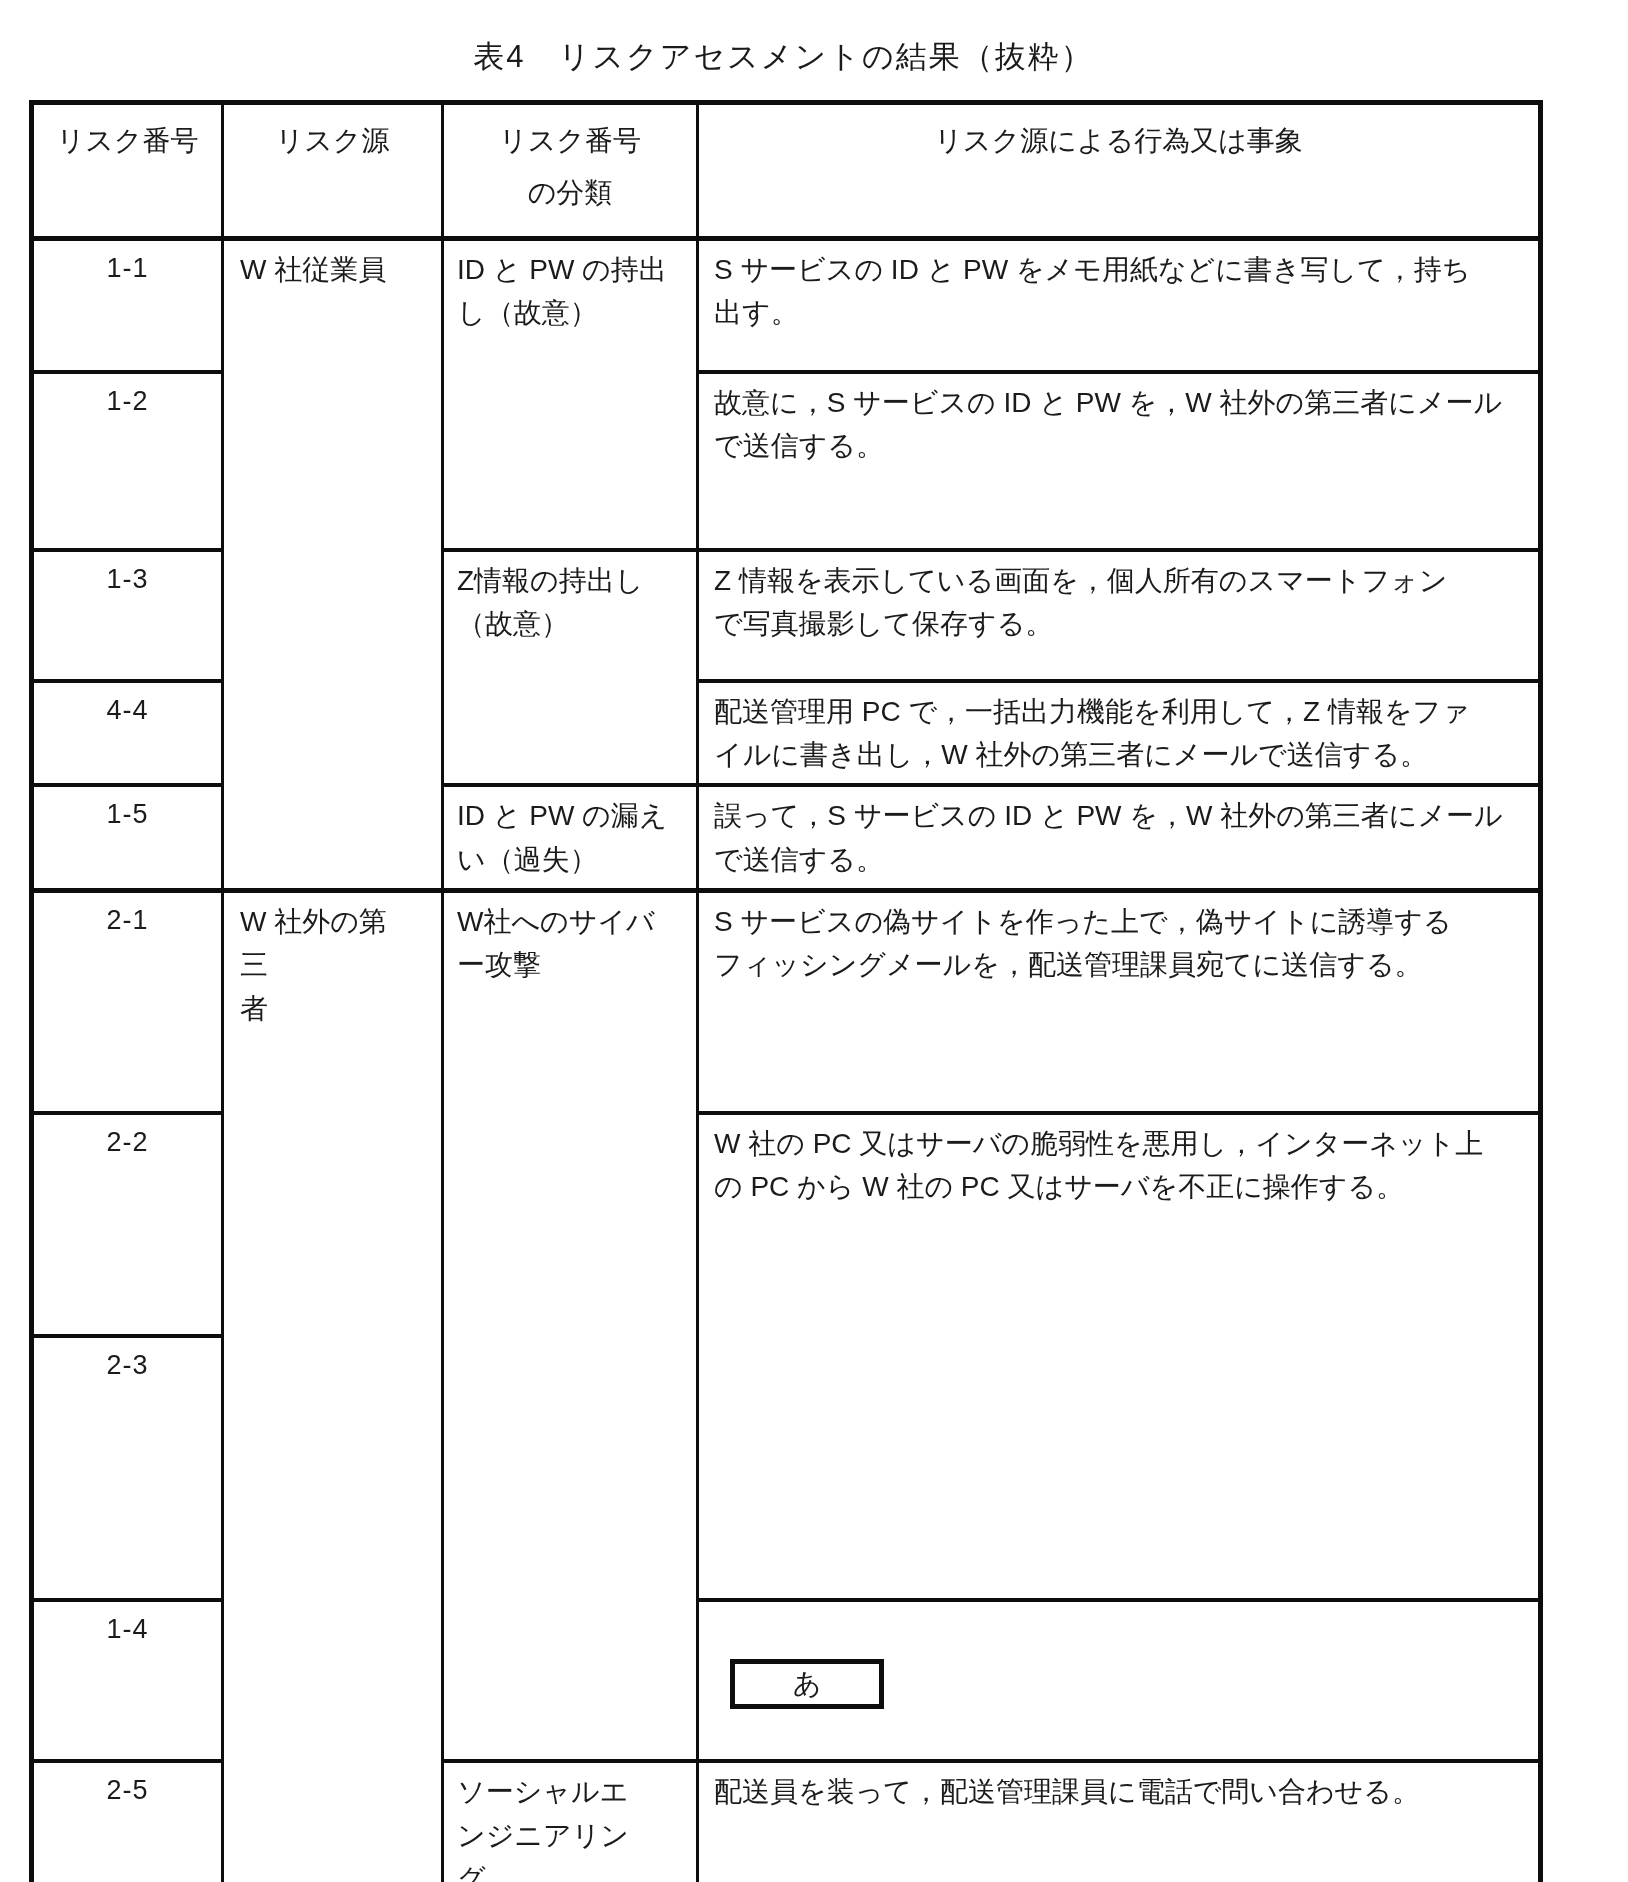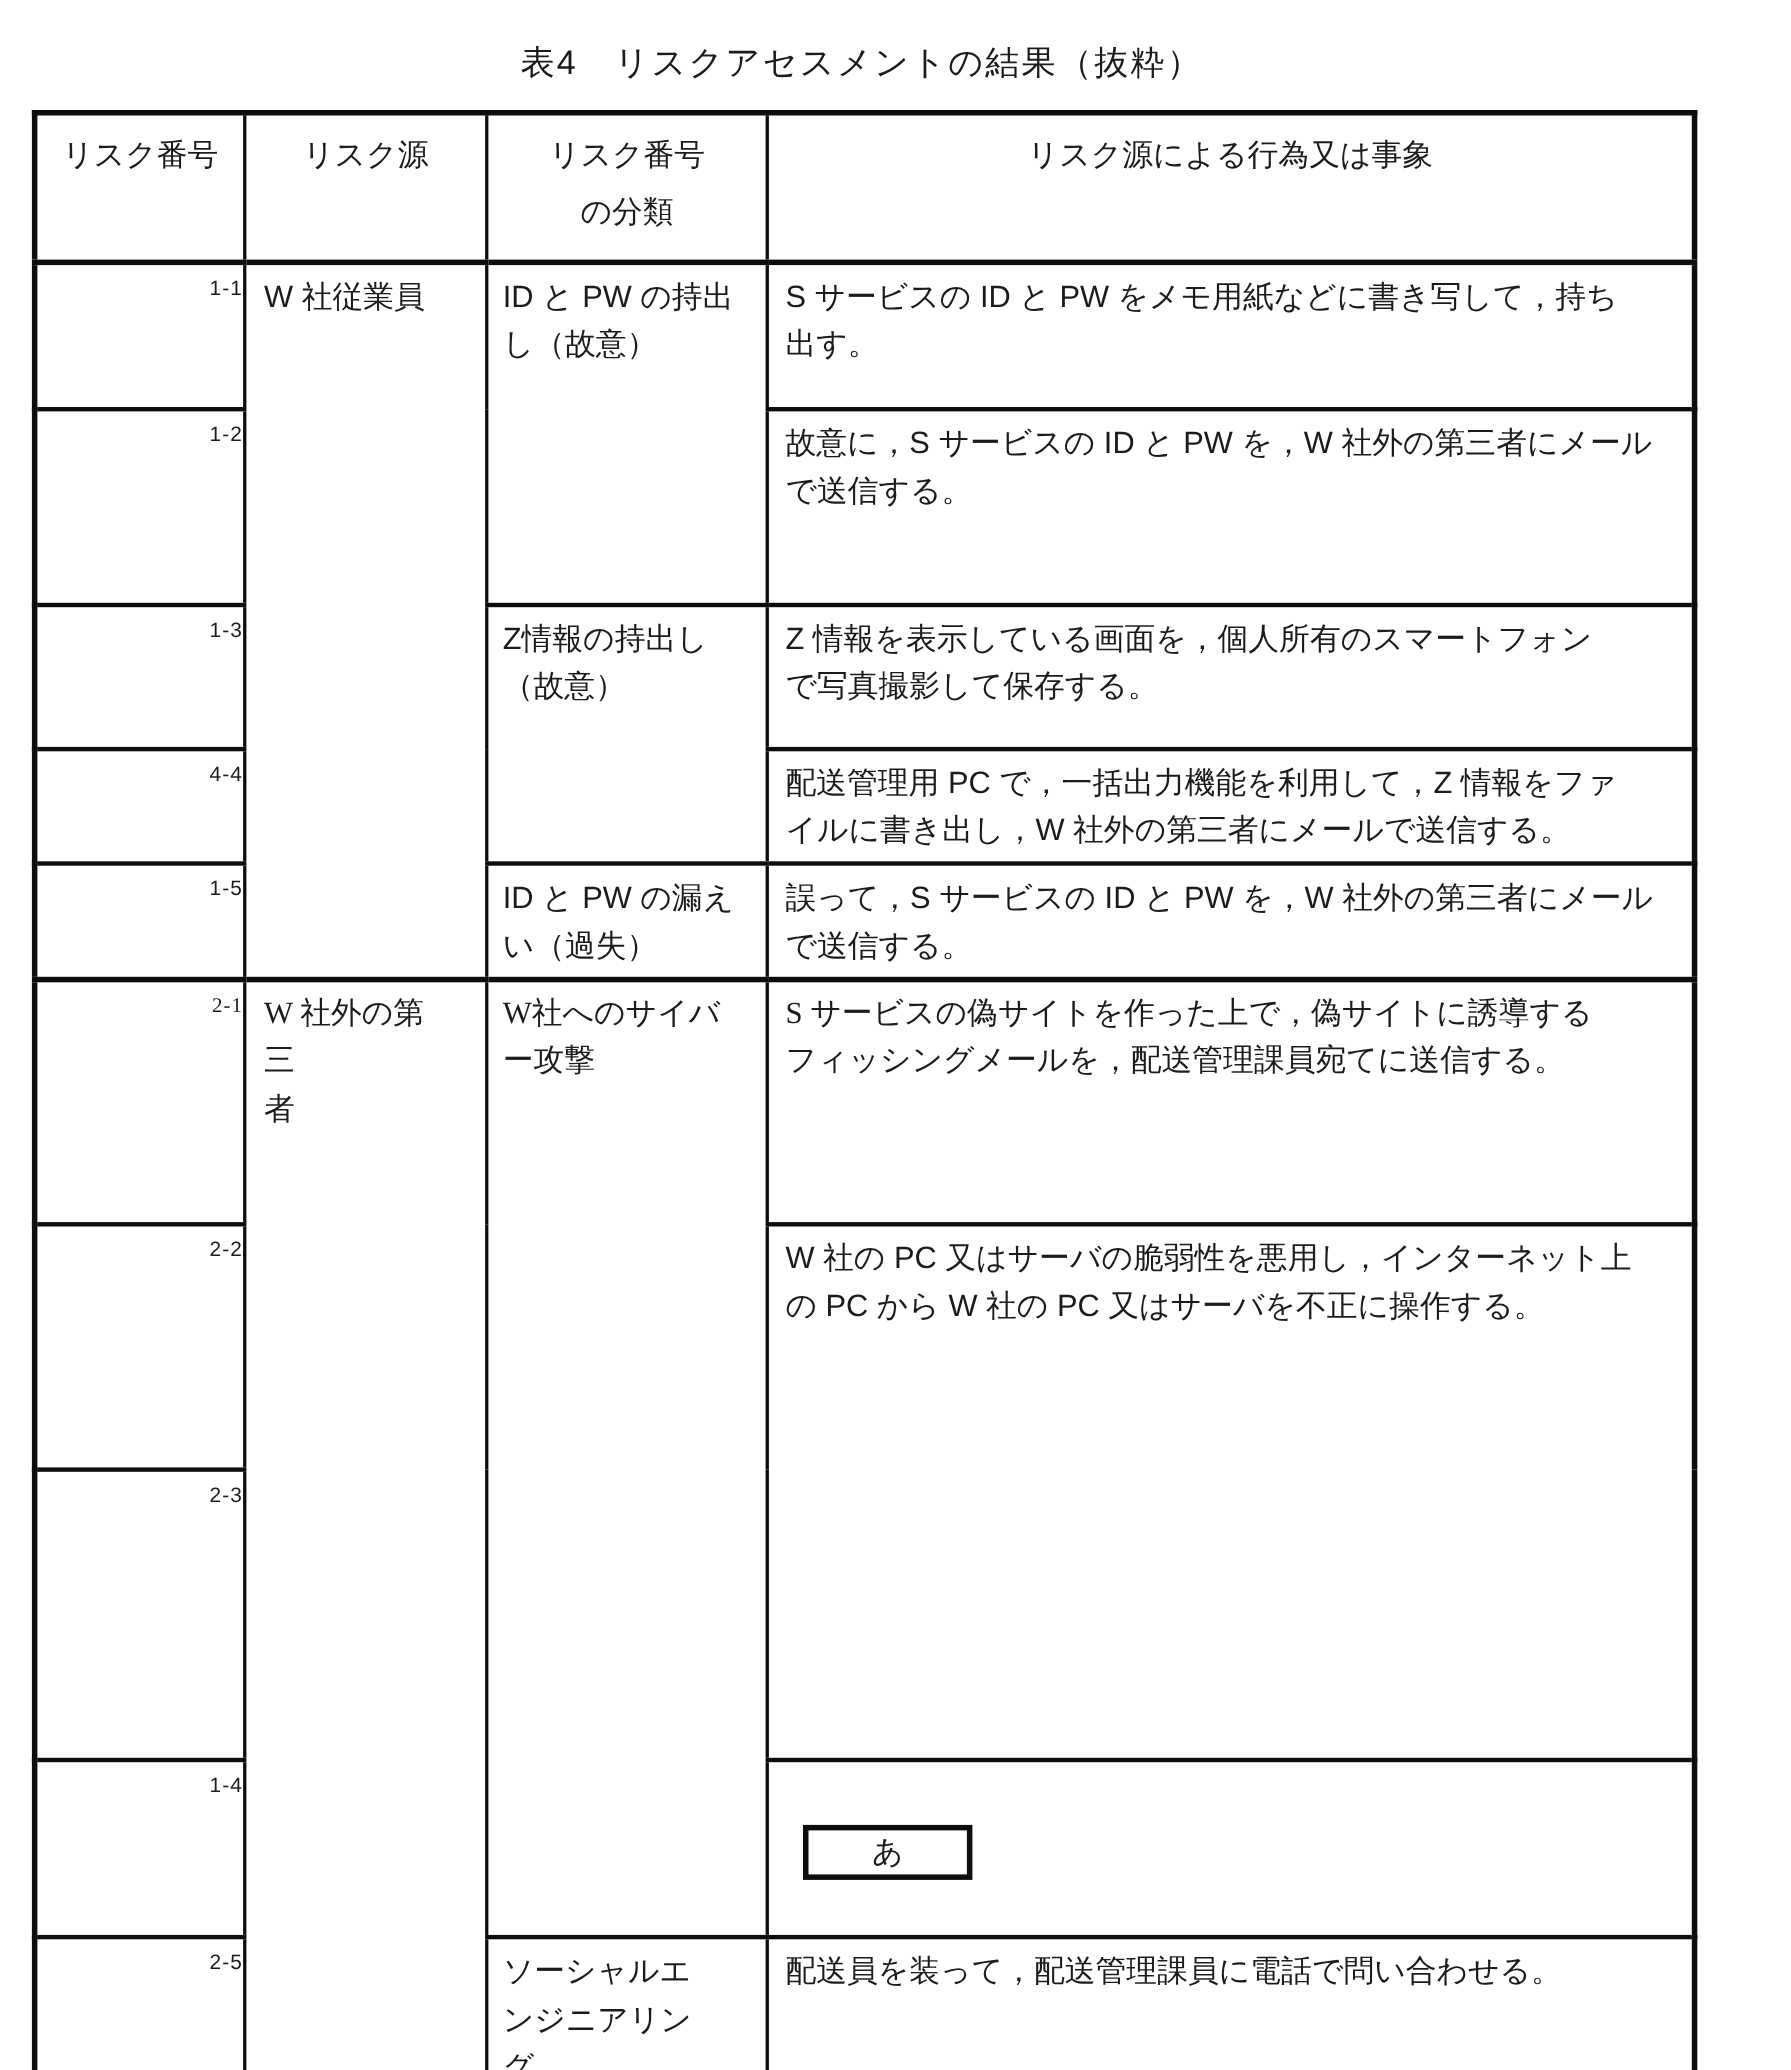--- a/index.html
+++ b/index.html
@@ -43,22 +43,22 @@
     white-space: pre-line;
     overflow: hidden;
   }
   .risk-table th {
     font-weight: normal;
     text-align: center;
     padding-top: 10px;
     line-height: 1.85;
     border-bottom-width: 5px;
   }
-  .risk-table tr.group-start td { border-top-width: 5px; font-family: Liberation Serif, serif; }
-  td.cell-no { text-align: right; padding-top: 7px; font-size: 19px; letter-spacing: 1px; }
+  .risk-table tr.group-start td { border-top-width: 5px; }
+  td.cell-no { text-align: center; padding-top: 7px; font-size: 27px; letter-spacing: 1px; }
   td.cell-source { padding: 7px 34px 7px 16px; }
   td.cell-cat { padding: 7px 10px 7px 13px; }
   td.cell-desc { padding: 7px 14px 7px 15px; }
   
   tr.rh-head { height: 136px; }
   tr.rh-11 { height: 133px; }
   tr.rh-12 { height: 178px; }
   tr.rh-13 { height: 131px; }
   tr.rh-14 { height: 94px; }
   tr.rh-15 { height: 88px; }

